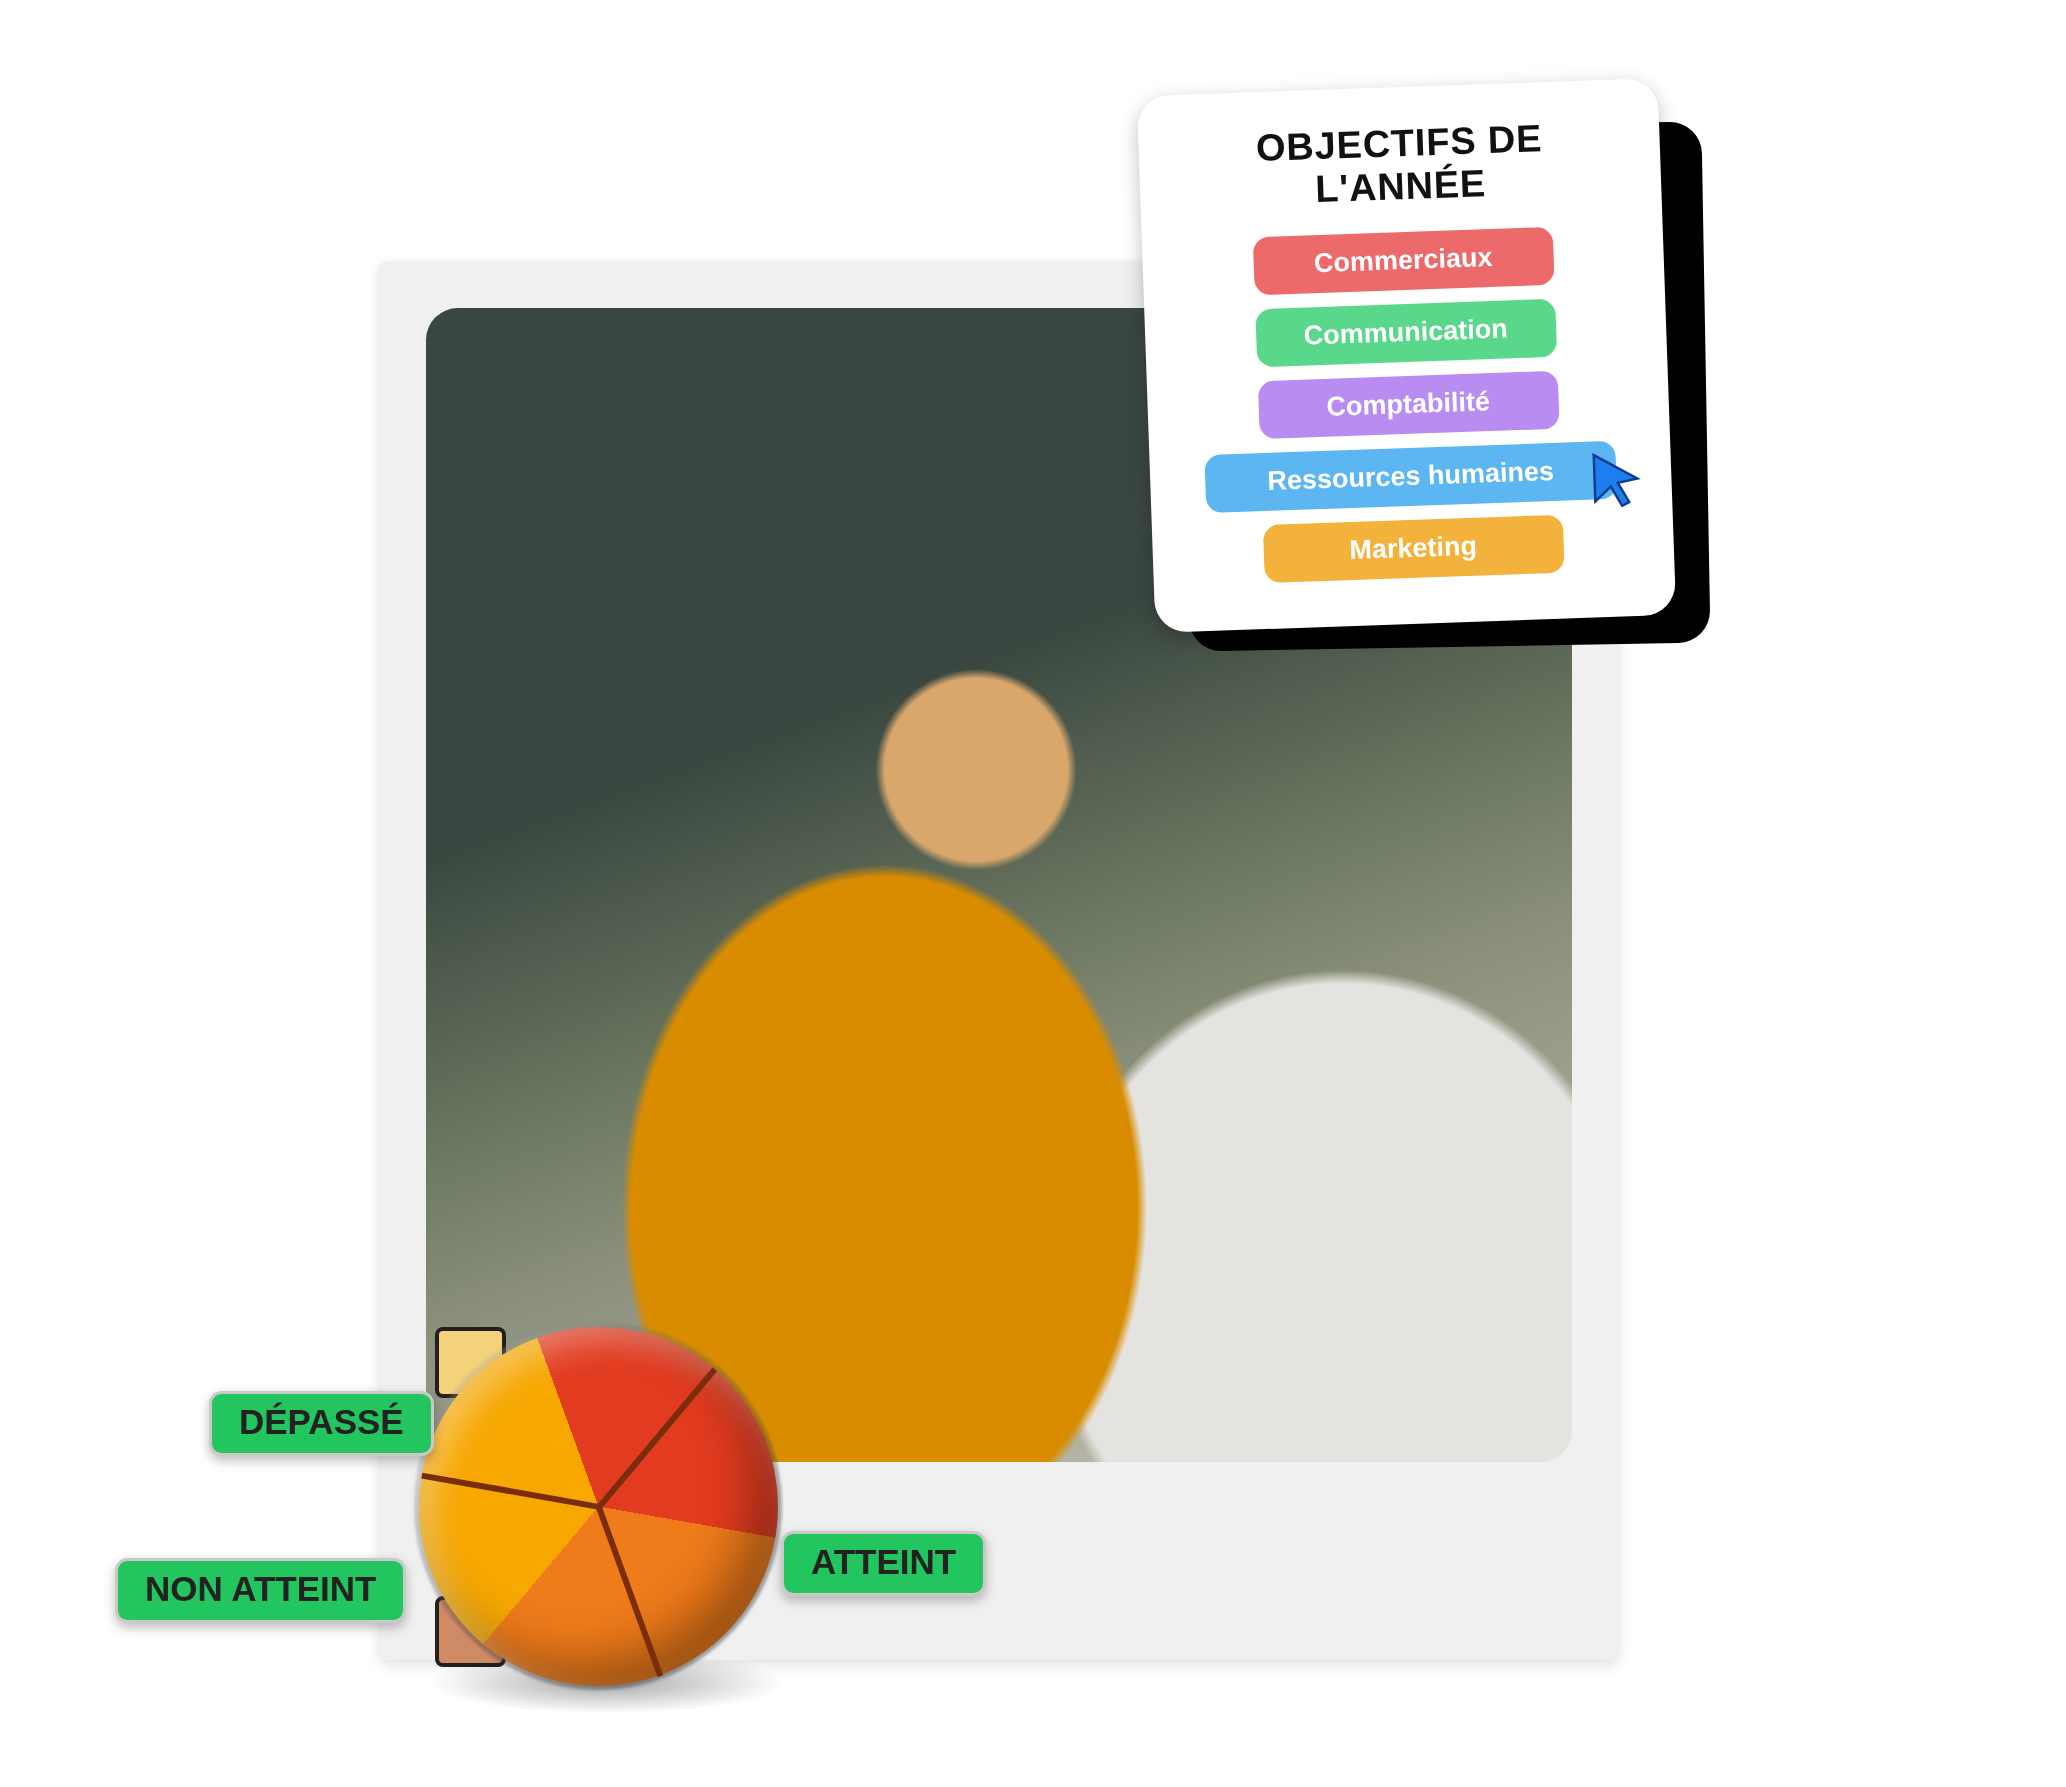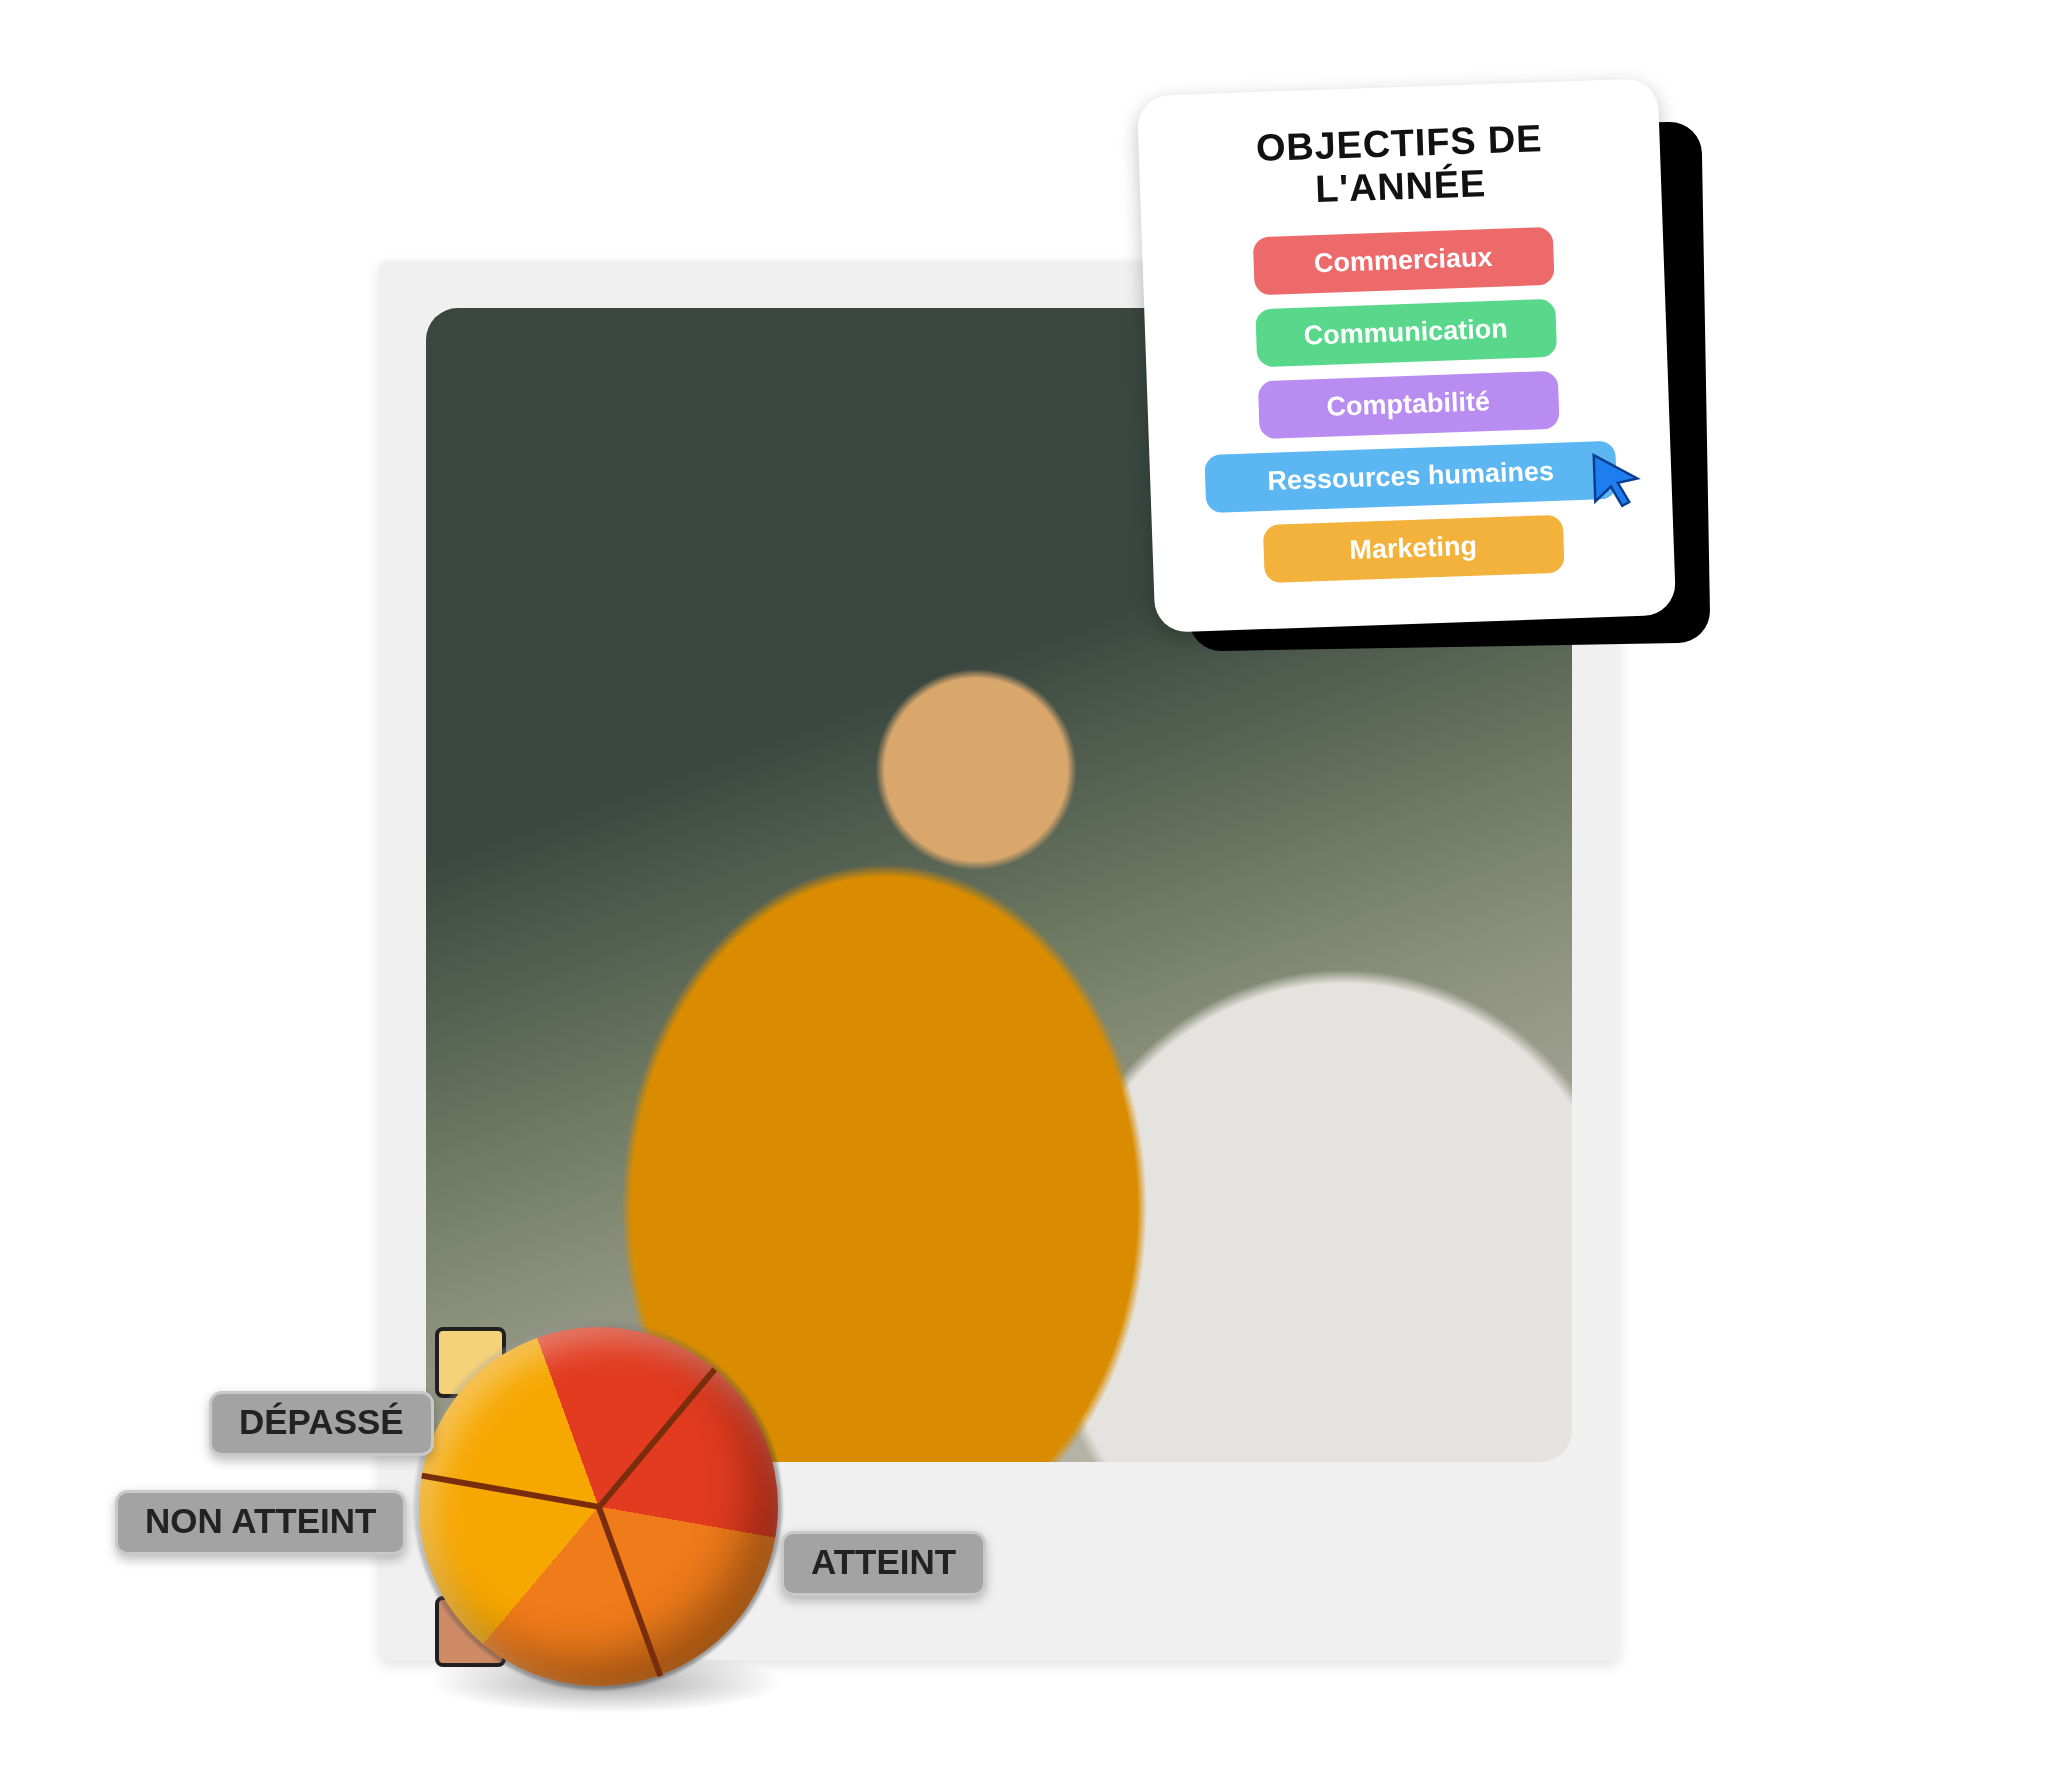--- a/index.html
+++ b/index.html
@@ -145,21 +145,21 @@
     .pie-sep {
       position: absolute;
       left: 50%; top: 50%;
       width: 6.3px; height: 50%;
       background: #7a2d0c;
       transform-origin: top center;
     }
 
     .pill {
       position: absolute;
-      background: #a3a3a3;
+      background: #22c55e;
       border: 3.2px solid #c9c9c9;
       border-radius: 12.6px;
       font-size: 35px;
       font-weight: 700;
       color: #222;
       padding: 8px 27px 11px 27px;
       box-shadow: 0 4.7px 11px rgba(0,0,0,0.25);
       white-space: nowrap;
     }
   </style>
@@ -197,16 +197,16 @@
 <div class="pie-shadow"></div>
 <div class="pie-wrap">
   <div class="pie"></div>
   <div class="pie-sep" style="transform: translateX(-50%) rotate(-20deg);"></div>
   <div class="pie-sep" style="transform: translateX(-50%) rotate(100deg);"></div>
   <div class="pie-sep" style="transform: translateX(-50%) rotate(220deg);"></div>
 </div>
 
 <div class="pill" style="left:209px; top:1391px;">DÉPASSÉ</div>
 
-<div class="pill" style="left:115px; top:1490px;">NON ATTEINT</div>
+<div class="pill" style="left:115px; top:1558px;">NON ATTEINT</div>
 
 <div class="pill" style="left:781px; top:1531px;">ATTEINT</div>
 
 
 </body></html>

